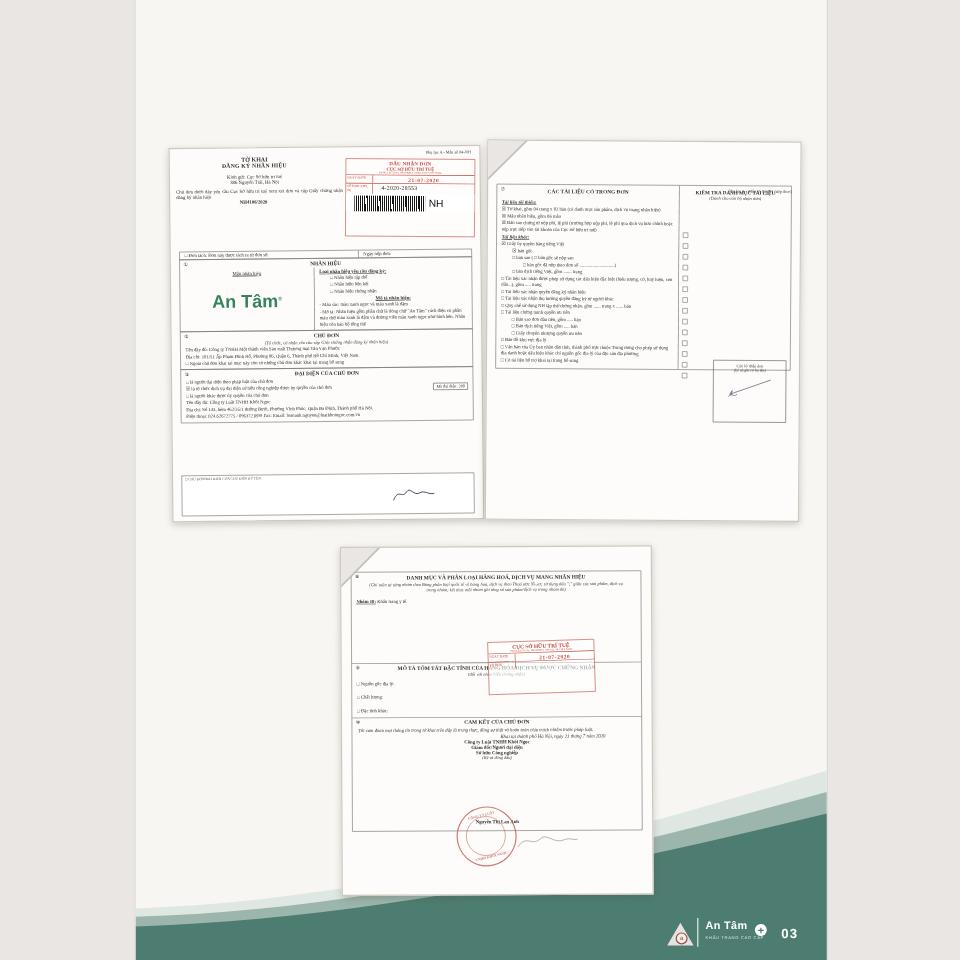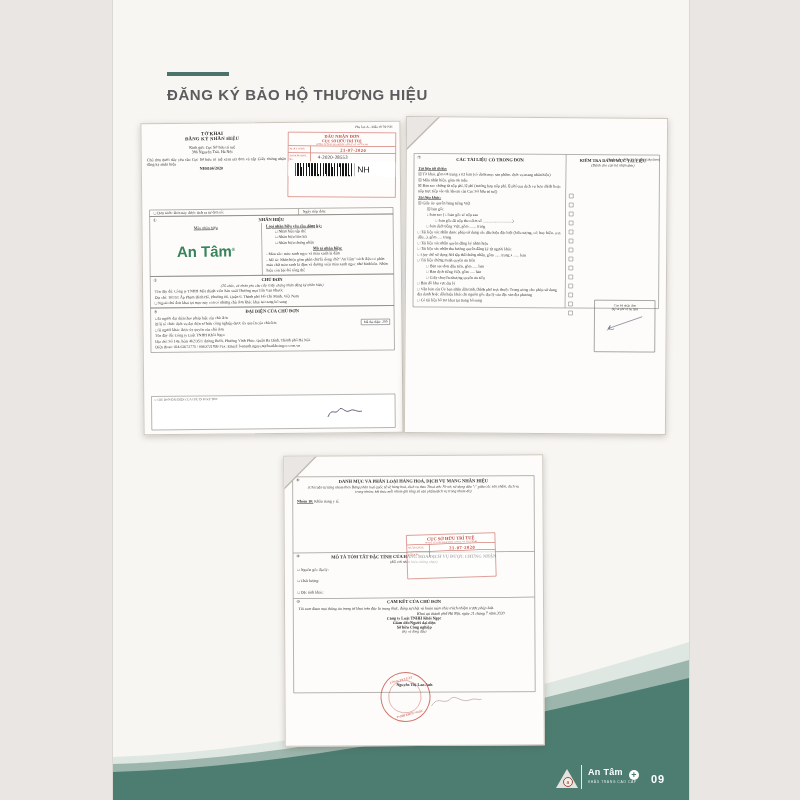--- a/index.html
+++ b/index.html
@@ -108,42 +108,38 @@
     border:2px solid #c4574d;color:#c4574d;transform:rotate(-14deg);opacity:.8;}
   .round-inner{position:absolute;left:14px;top:14px;width:64px;height:64px;border-radius:50%;border:1px solid #c4574d;}
   .round-txt{position:absolute;width:100%;text-align:center;font-size:6px;font-weight:700;}
   .items3 .ln{padding-top:6px;padding-bottom:6px;}
 </style>
 </head>
 <body>
 
 <div class="page">
 
-  <div class="title-block">
-    <div class="title-bar"></div>
-    <h1 class="page-title">ĐĂNG KÝ BẢO HỘ THƯƠNG HIỆU</h1>
-  </div>
 
   <svg class="wave" viewBox="0 0 576 200" preserveAspectRatio="none">
     <path d="M0,157 C200,150 400,96 576,42 L576,200 L0,200 Z" fill="#dfe7e3"></path>
     <path d="M0,164 C200,158 400,108 576,60 L576,200 L0,200 Z" fill="#9db6ad"></path>
     <path d="M0,172 C200,166 400,120 576,78 L576,200 L0,200 Z" fill="#4d7d71"></path>
   </svg>
 
   <div class="footer">
     <div class="tri-logo">
       <div class="tri-emblem">a</div>
     </div>
     <div class="footer-divider"></div>
     <div class="brand-col">
       <span class="brand-name">An Tâm</span>
       <span class="brand-tagline">KHẨU TRANG CAO CẤP</span>
     </div>
     <div class="plus-circle">+</div>
-    <div class="page-num">09</div>
+    <div class="page-num">03</div>
   </div>
 
   <div class="doc" id="doc1">
     <div class="doc-inner">
       <div class="form-ref">Phụ lục A - Mẫu số 04-NH</div>
 
       <div class="d1-head">
         <div class="d1-titles">
           <div class="d1-t1">TỜ KHAI</div>
           <div class="d1-t2">ĐĂNG KÝ NHÃN HIỆU</div>

